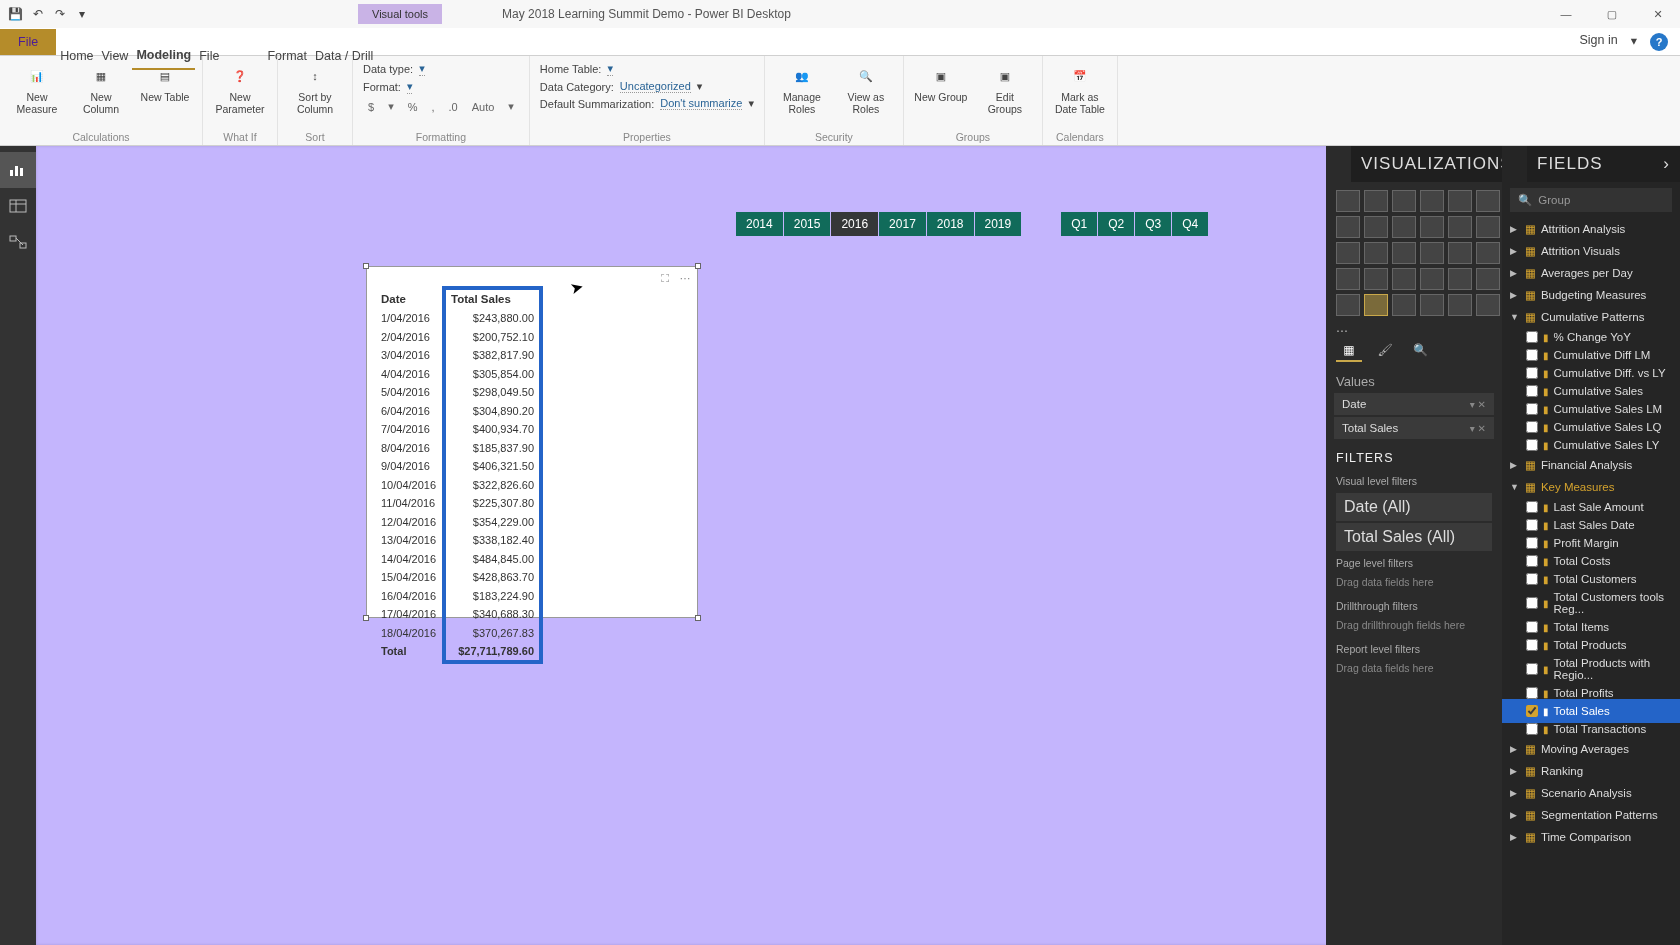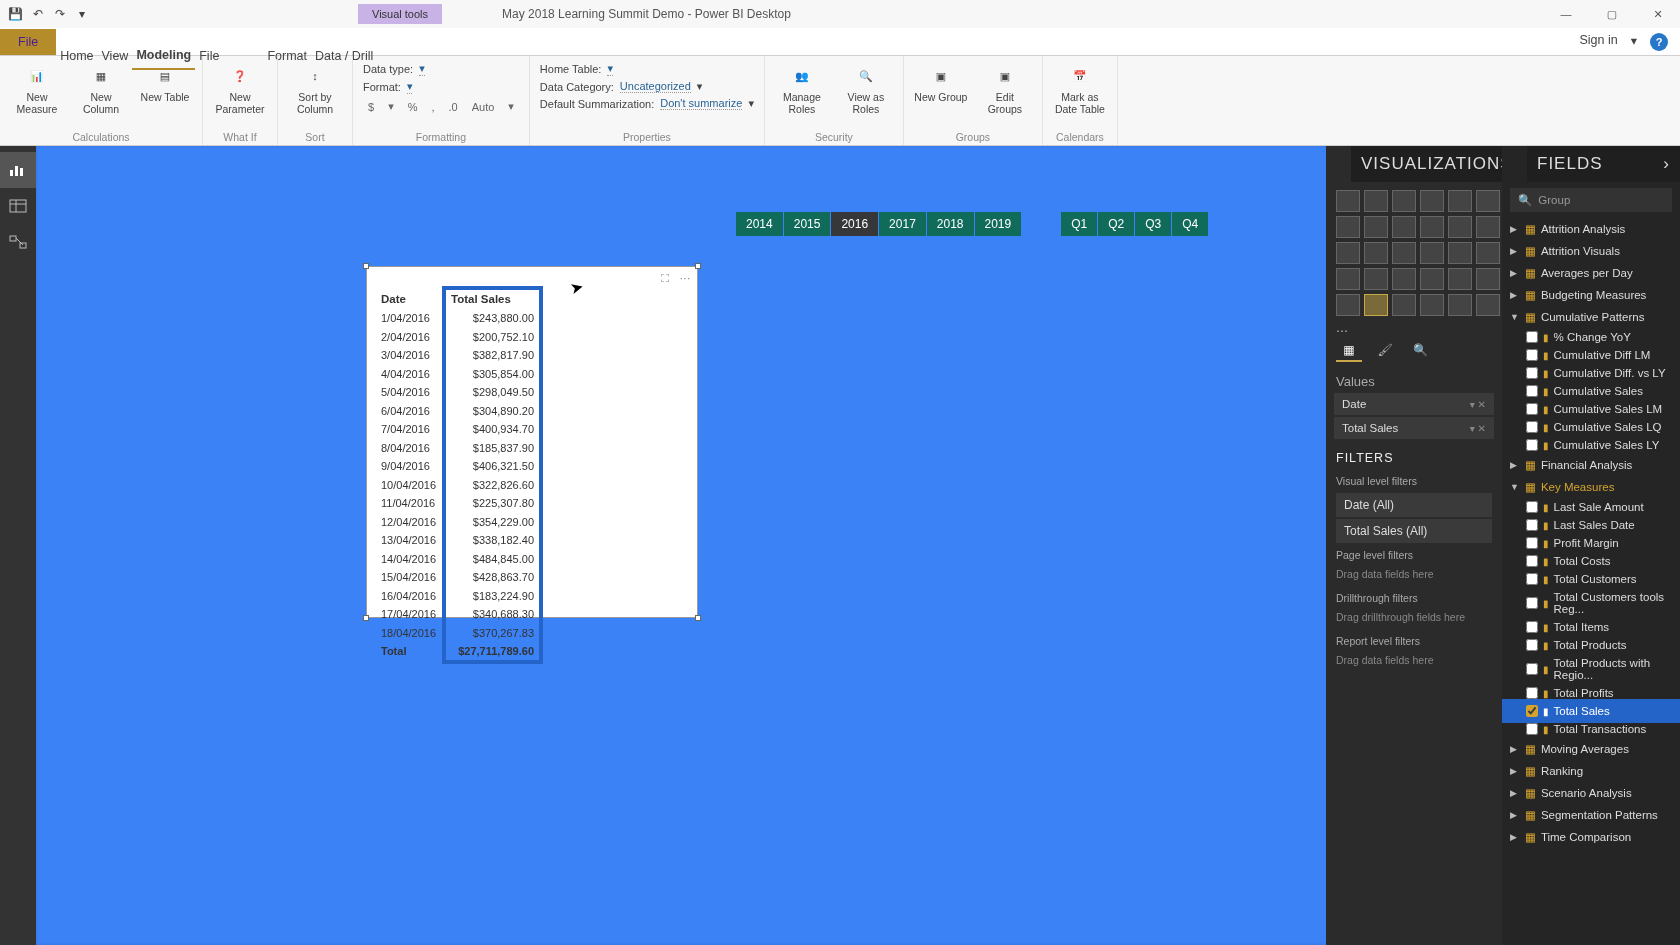--- a/index.html
+++ b/index.html
@@ -36,21 +36,21 @@
 .fmt-icons { display:flex; gap:4px; align-items:center; }
 .fmt-icons span { padding:1px 4px; border:1px solid transparent; color:#666; font-size:11px;}
 .fmt-auto { border:1px solid #ccc; padding:1px 6px; font-size:10px;}
 
 
 .left-rail { position:absolute; top:146px; left:0; width:36px; bottom:0; background:#333; display:flex; flex-direction:column; padding-top:6px; }
 .rail-btn { width:36px; height:36px; display:flex; align-items:center; justify-content:center; color:#bbb; }
 .rail-btn.active { background:#555; color:#fff;}
 
 
-.canvas { position:absolute; top:146px; left:36px; right:290px; bottom:0; background:#3b82f6; box-shadow:0 0 3px rgba(0,0,0,0.15) inset; }
+.canvas { position:absolute; top:146px; left:36px; right:290px; bottom:0; background:#c4b5fd; box-shadow:0 0 3px rgba(0,0,0,0.15) inset; }
 .canvas-inner { position:relative; width:100%; height:100%; }
 .slicer-row { position:absolute; top:66px; left:700px; display:flex; gap:40px; }
 .slicer-group { display:flex; gap:1px; }
 .slicer-btn { background:#116b5a; color:#fff; padding:5px 10px; font-size:12px; }
 .slicer-btn.off { background:#353738; }
 .table-visual { position:absolute; top:120px; left:330px; width:332px; height:352px; border:1px solid #999; background:#fff; }
 .tv-handle { position:absolute; width:6px; height:6px; background:#fff; border:1px solid #666; }
 .tv-handle.tl{top:-4px;left:-4px}.tv-handle.tr{top:-4px;right:-4px}.tv-handle.bl{bottom:-4px;left:-4px}.tv-handle.br{bottom:-4px;right:-4px}
 .tv-header-icons { position:absolute; top:4px; right:4px; display:flex; gap:4px; }
 .tv-header-icons span { width:16px; height:14px; color:#888; display:flex; align-items:center; justify-content:center; font-size:11px;}
@@ -72,21 +72,21 @@
 .viz-ico.sel { background:#7a6a3a; border-color:#c9a84a;}
 .viz-tabs { display:flex; gap:10px; padding:2px 10px 6px; }
 .viz-tab { width:26px; height:22px; display:flex; align-items:center; justify-content:center; color:#bbb; border-bottom:2px solid transparent;}
 .viz-tab.active{border-color:#c9a84a;color:#fff;}
 .section-label { font-size:13px; color:#aaa; padding:6px 10px 2px;}
 .well-row { background:#3a3a3a; margin:2px 8px; padding:5px 8px; display:flex; justify-content:space-between; align-items:center; font-size:11.5px;}
 .well-row .x { color:#888; font-size:10px;}
 .filters-header{padding:10px 10px 4px; font-size:12.5px; letter-spacing:1px; color:#eee;}
 .filter-block{padding:2px 10px 4px;}
 .filter-sub{font-size:10.5px;color:#aaa;padding:4px 0;}
-.filter-well{background:#3a3a3a;padding:5px 8px;margin:2px 0;font-size:12px;}
+.filter-well{background:#3a3a3a;padding:5px 8px;margin:2px 0;font-size:16px;}
 .drag-hint{font-size:10.5px;color:#888;padding:3px 0 8px;}
 
 
 .fields-pane { position:absolute; top:146px; right:0; width:178px; bottom:0; background:#252525; color:#ddd; font-size:11.5px; overflow-y:auto;}
 .fields-pane::-webkit-scrollbar{width:0}
 .search-box { background:#333; margin:6px 8px; padding:5px 8px; display:flex; gap:6px; align-items:center; color:#999;}
 .tbl-row { display:flex; align-items:center; gap:5px; padding:4px 8px; cursor:pointer;}
 .tbl-row .caret{width:10px;color:#bbb;font-size:9px;}
 .tbl-row .tbl-ico{color:#d4a32e;}
 .fld-row{display:flex;align-items:center;gap:5px;padding:3px 6px 3px 24px;}

